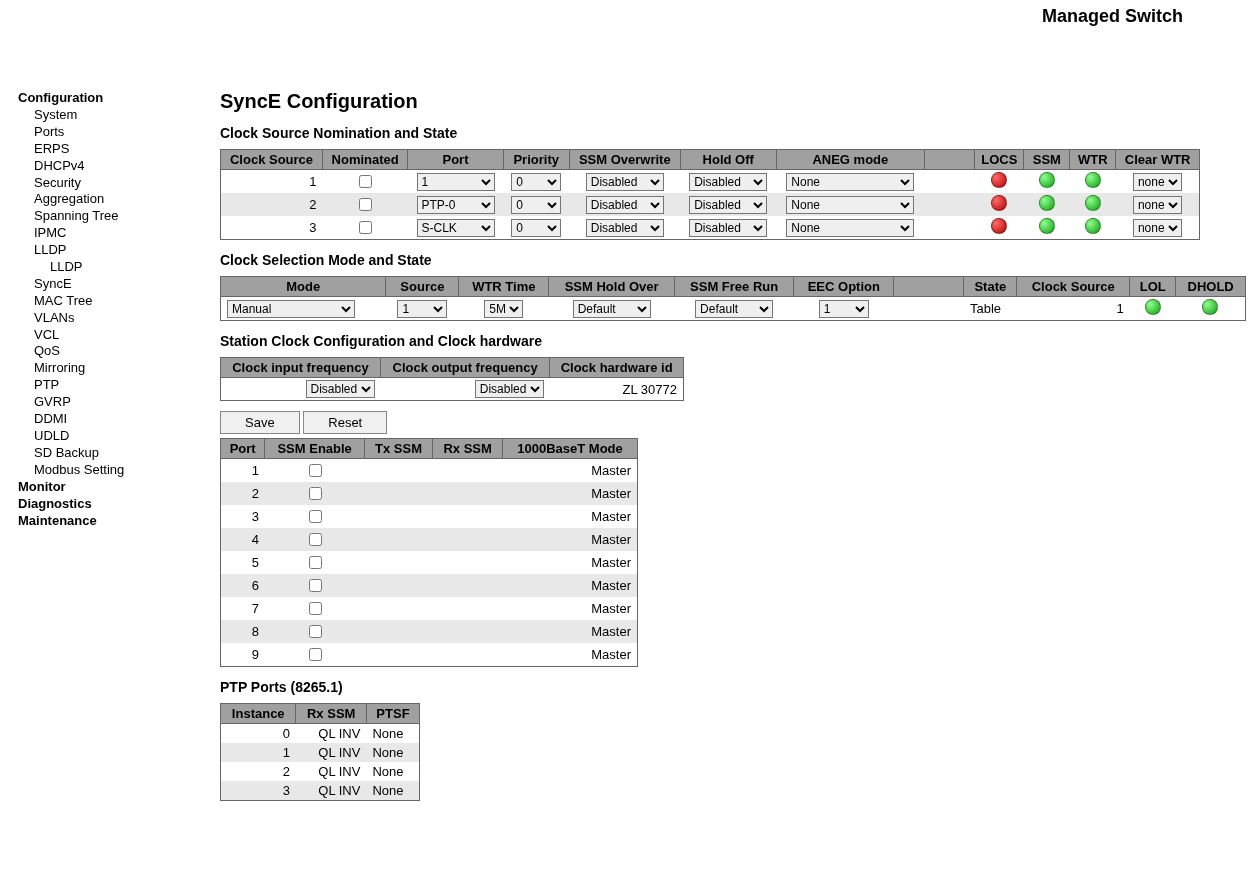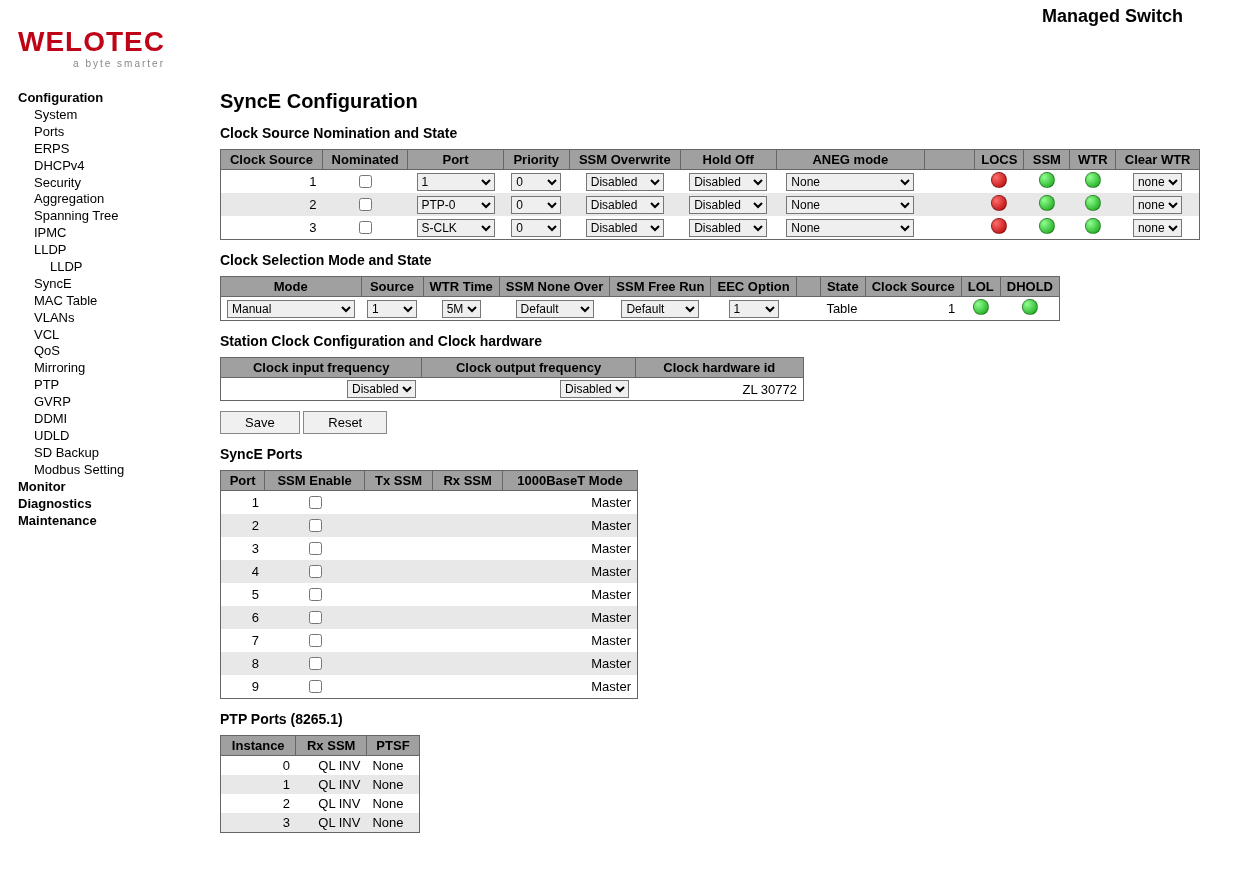--- a/index.html
+++ b/index.html
@@ -126,42 +126,38 @@
   .med-select  { width: 78px; }
   .sm-select   { width: 50px; }
   .right { text-align: right !important; }
   .left  { text-align: left !important; margin-left: 42px; }
   .spacer-th { border-left:0 !important; border-right:0 !important; background:#A0A0A0; }
 </style>
 </head>
 <body>
 
 <div class="header">
-  <div class="logo">
-    <div class="logo-main">WELOTEC</div>
-    <div class="logo-tag">a byte smarter</div>
-  </div>
   <div class="page-title">Managed Switch</div>
 </div>
 
 <div class="layout">
   <div class="sidebar" id="sidebar">
       <div class="section">Configuration</div>
       <div class="item">System</div>
       <div class="item">Ports</div>
       <div class="item">ERPS</div>
       <div class="item">DHCPv4</div>
       <div class="item">Security</div>
       <div class="item">Aggregation</div>
       <div class="item">Spanning Tree</div>
       <div class="item">IPMC</div>
       <div class="item">LLDP</div>
       <div class="subitem">LLDP</div>
       <div class="item">SyncE</div>
-      <div class="item">MAC Table</div>
+      <div class="item">MAC Tree</div>
       <div class="item">VLANs</div>
       <div class="item">VCL</div>
       <div class="item">QoS</div>
       <div class="item">Mirroring</div>
       <div class="item">PTP</div>
       <div class="item">GVRP</div>
       <div class="item">DDMI</div>
       <div class="item">UDLD</div>
       <div class="item">SD Backup</div>
       <div class="item">Modbus Setting</div>
@@ -232,27 +228,27 @@
             <td style="width: 50px;"></td>
             <td class="locs-col"><span class="status-dot dot-red"></span></td>
             <td class="ssm-col"><span class="status-dot dot-green"></span></td>
             <td class="wtr-col"><span class="status-dot dot-green"></span></td>
             <td><select class=""><option>none</option></select></td>
           </tr>
         </tbody>
     </table>
 
     <h3 class="sub-title">Clock Selection Mode and State</h3>
-    <table class="cfg" style="width:840px;border-radius:21px;">
+    <table class="cfg" style="width:1026px;border-radius:21px;">
       <thead>
           <tr id="sel-head">
             <th>Mode</th>
             <th>Source</th>
             <th>WTR Time</th>
-            <th>SSM None Over</th>
+            <th>SSM Hold Over</th>
             <th>SSM Free Run</th>
             <th>EEC Option</th>
             <th class="spacer-th"></th>
             <th>State</th>
             <th>Clock Source</th>
             <th>LOL</th>
             <th>DHOLD</th>
           </tr>
         </thead>
       <tbody>
@@ -266,21 +262,21 @@
             <td style="width: 70px;"></td>
             <td class="left">Table</td>
             <td class="right">1</td>
             <td><span class="status-dot dot-green"></span></td>
             <td><span class="status-dot dot-green"></span></td>
           </tr>
       </tbody>
     </table>
 
     <h3 class="sub-title">Station Clock Configuration and Clock hardware</h3>
-    <table class="cfg" style="width:584px;">
+    <table class="cfg" style="width:464px;">
       <thead>
           <tr id="sta-head">
             <th>Clock input frequency</th>
             <th>Clock output frequency</th>
             <th>Clock hardware id</th>
           </tr>
         </thead>
       <tbody>
           <tr class="row-odd" id="sta-row">
             <td class="right"><select class=""><option>Disabled</option></select></td>
@@ -288,21 +284,20 @@
             <td class="right">ZL 30772</td>
           </tr>
         </tbody>
     </table>
 
     <div class="btn-row">
       <button class="btn">Save</button>
       <button class="btn">Reset</button>
     </div>
 
-    <h3 class="sub-title">SyncE Ports</h3>
     <table class="cfg" style="width:418px;">
       <thead>
           <tr id="ports-head">
             <th>Port</th>
             <th>SSM Enable</th>
             <th>Tx SSM</th>
             <th>Rx SSM</th>
             <th>1000BaseT Mode</th>
           </tr>
         </thead>

